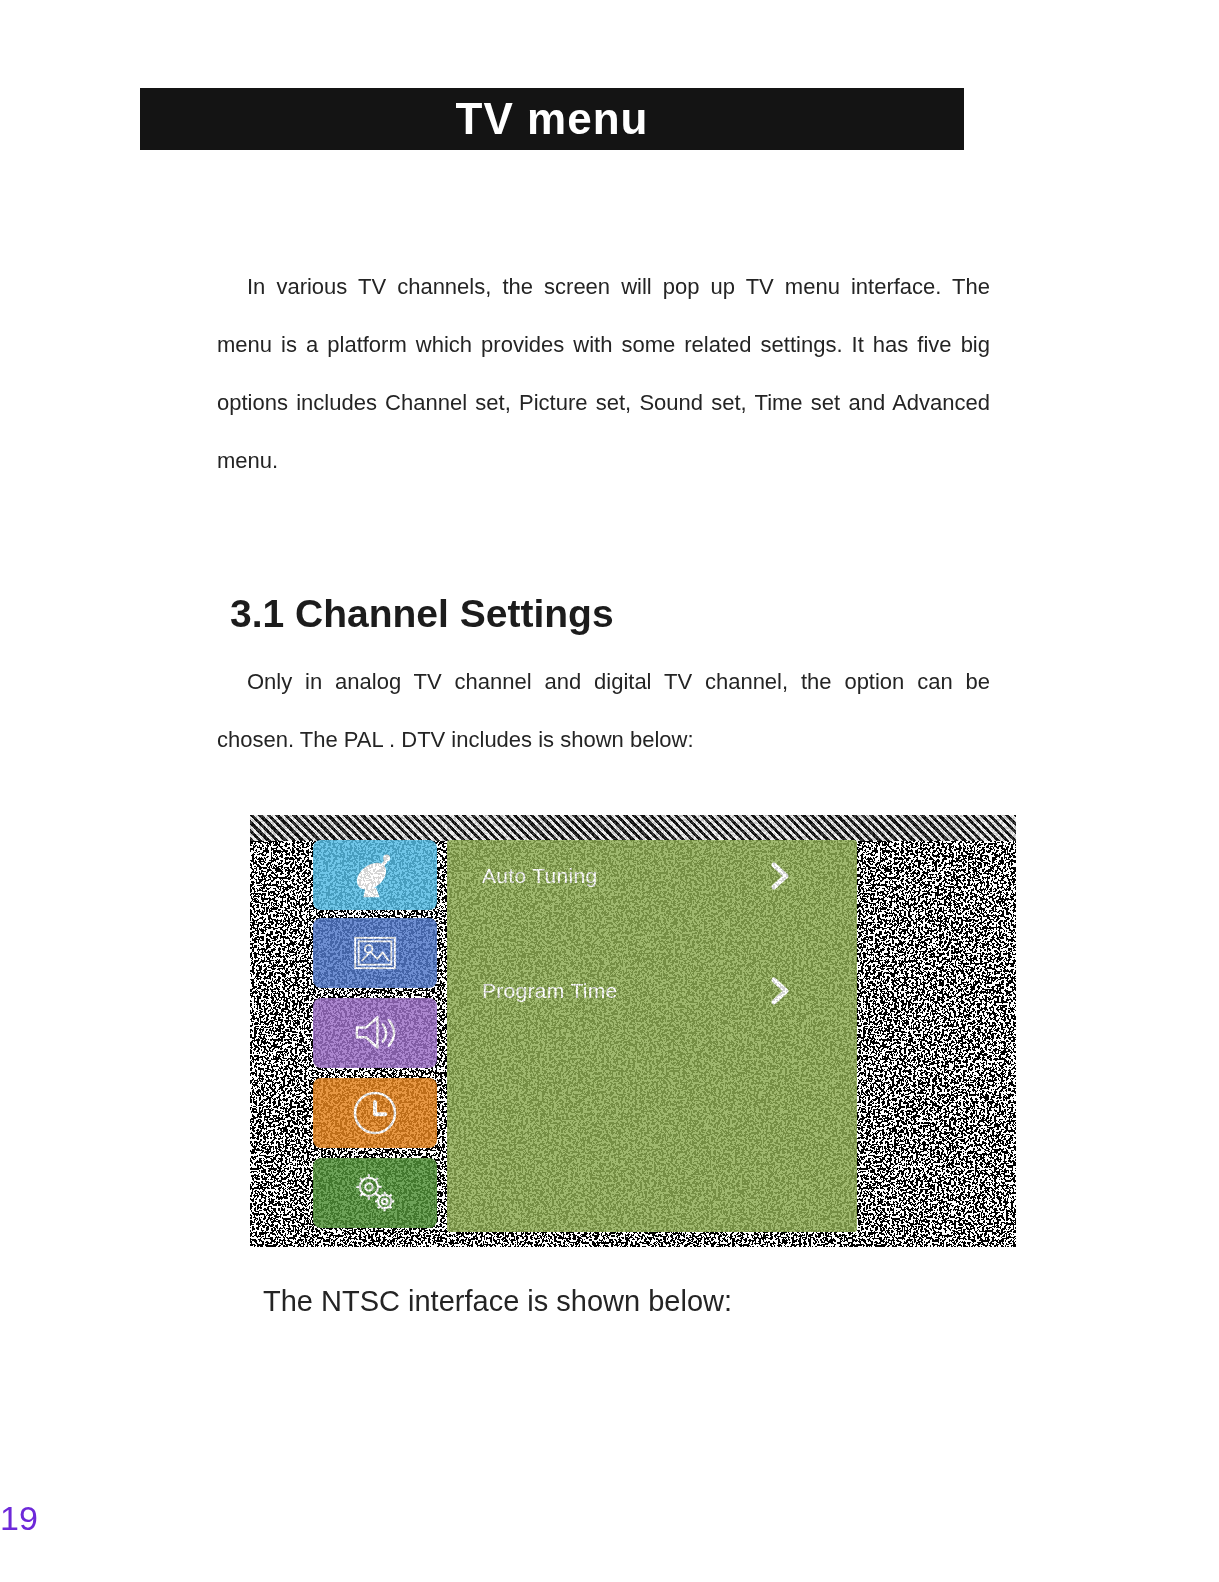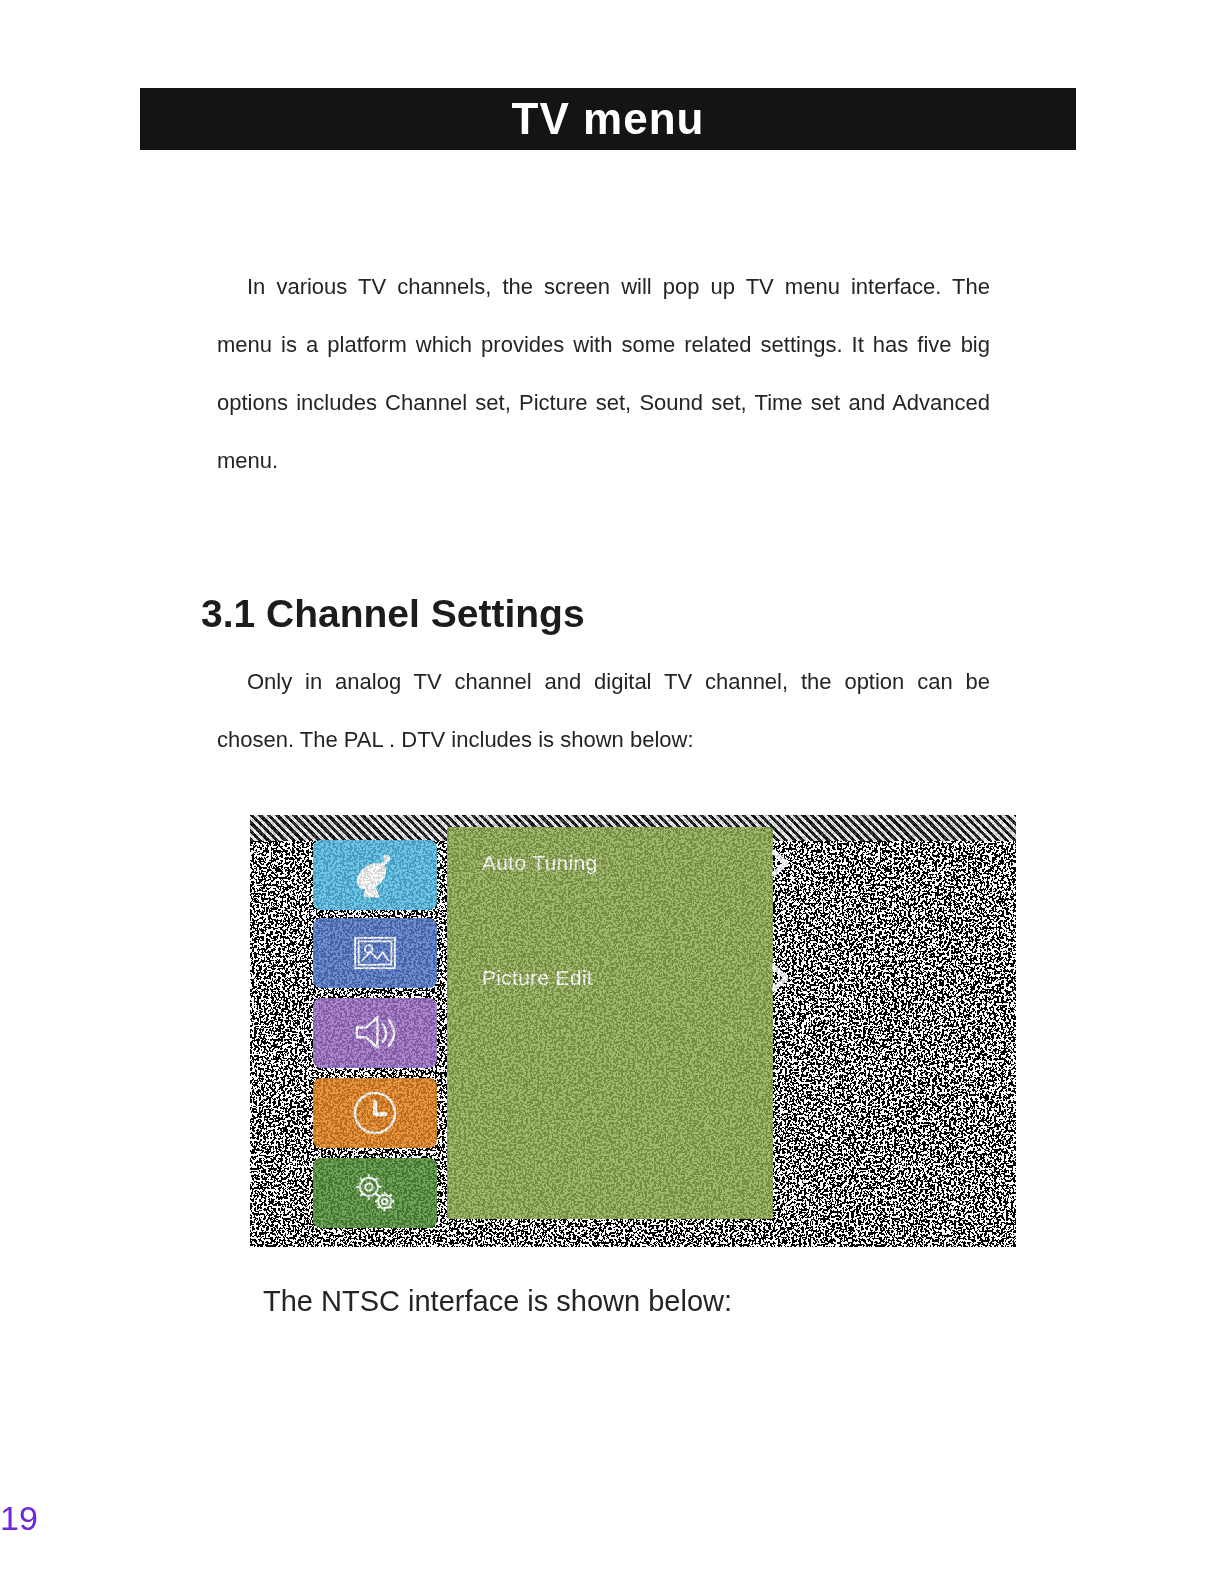--- a/index.html
+++ b/index.html
@@ -1,49 +1,49 @@
 <!DOCTYPE html>
 <html><head>
 <meta charset="utf-8">
 <style>
   html,body{margin:0;padding:0}
   body{
     width:1219px;height:1582px;position:relative;background:#ffffff;
     font-family:"Liberation Sans", sans-serif;color:#242424;overflow:hidden;
   }
   .header-bar{
-    position:absolute;left:140px;top:88px;width:936px;height:62px;
+    position:absolute;left:140px;top:88px;width:824px;height:62px;
     background:#141414;display:flex;align-items:center;justify-content:center;
   }
   .header-title{color:#ffffff;font-size:44px;font-weight:bold;letter-spacing:1px}
   .para{
     position:absolute;left:217px;width:773px;font-size:22px;line-height:58px;
     text-align:justify;text-indent:30px;color:#242424;
   }
   .para1{top:236px}
   .para2{top:631px}
   .section-heading{
-    position:absolute;left:201px;top:560px;font-size:39px;font-weight:bold;color:#1c1c1c;
+    position:absolute;left:230px;top:560px;font-size:39px;font-weight:bold;color:#1c1c1c;
   }
   .caption{position:absolute;left:263px;top:1256px;font-size:29px;color:#242424}
   .pagenum{position:absolute;left:0;top:1499px;width:1219px;text-align:left;font-size:34px;color:#6d28d9}
 
   
   .shot{
     position:absolute;left:250px;top:815px;width:766px;height:432px;
     overflow:hidden;background:#555;
   }
   .noise-bg{position:absolute;left:0;top:0}
   .noise-top{position:absolute;left:0;top:0;opacity:.16;pointer-events:none}
   .zigzag{
     position:absolute;left:0;top:0;width:766px;height:26px;
     background:repeating-linear-gradient(45deg,#101010 0 3px,#ededed 3px 6px);
   }
   .panel{
-    position:absolute;left:197px;top:12px;width:326px;height:392px;border-radius:3px;
+    position:absolute;left:197px;top:25px;width:410px;height:392px;border-radius:3px;
     background:#8DAB52;
   }
   .menu-row{
     position:absolute;left:0;width:410px;height:40px;box-sizing:border-box;
     display:flex;align-items:center;justify-content:space-between;
     padding:0 66px 0 35px;
   }
   .row-1{top:16px}.row-2{top:74px}.row-3{top:131px}
   .menu-label{color:#ffffff;font-size:21px;letter-spacing:.3px}
   .chev{display:block}
@@ -89,21 +89,21 @@
   <div class="zigzag"></div>
 
   <div class="panel" style="background-color: rgb(141, 171, 82);">
     <div class="menu-row row-1">
       <span class="menu-label">Auto Tuning</span>
       <svg class="chev" width="22" height="30" viewBox="0 0 22 30">
         <path d="M5 4 L17 15 L5 26" fill="none" stroke="#ffffff" stroke-width="5" stroke-linecap="round" stroke-linejoin="round"></path>
       </svg>
     </div>
     <div class="menu-row row-3">
-      <span class="menu-label">Picture Edit</span>
+      <span class="menu-label">Program Time</span>
       <svg class="chev" width="22" height="30" viewBox="0 0 22 30">
         <path d="M5 4 L17 15 L5 26" fill="none" stroke="#ffffff" stroke-width="5" stroke-linecap="round" stroke-linejoin="round"></path>
       </svg>
     </div>
   </div>
 
   <div class="tile tile-1" style="background-color: rgb(85, 188, 228);">
     <svg width="56" height="56" viewBox="0 0 48 48">
       <g fill="#ffffff">
         <ellipse cx="21" cy="25" rx="14" ry="9.5" transform="rotate(-38 21 25)"></ellipse>

